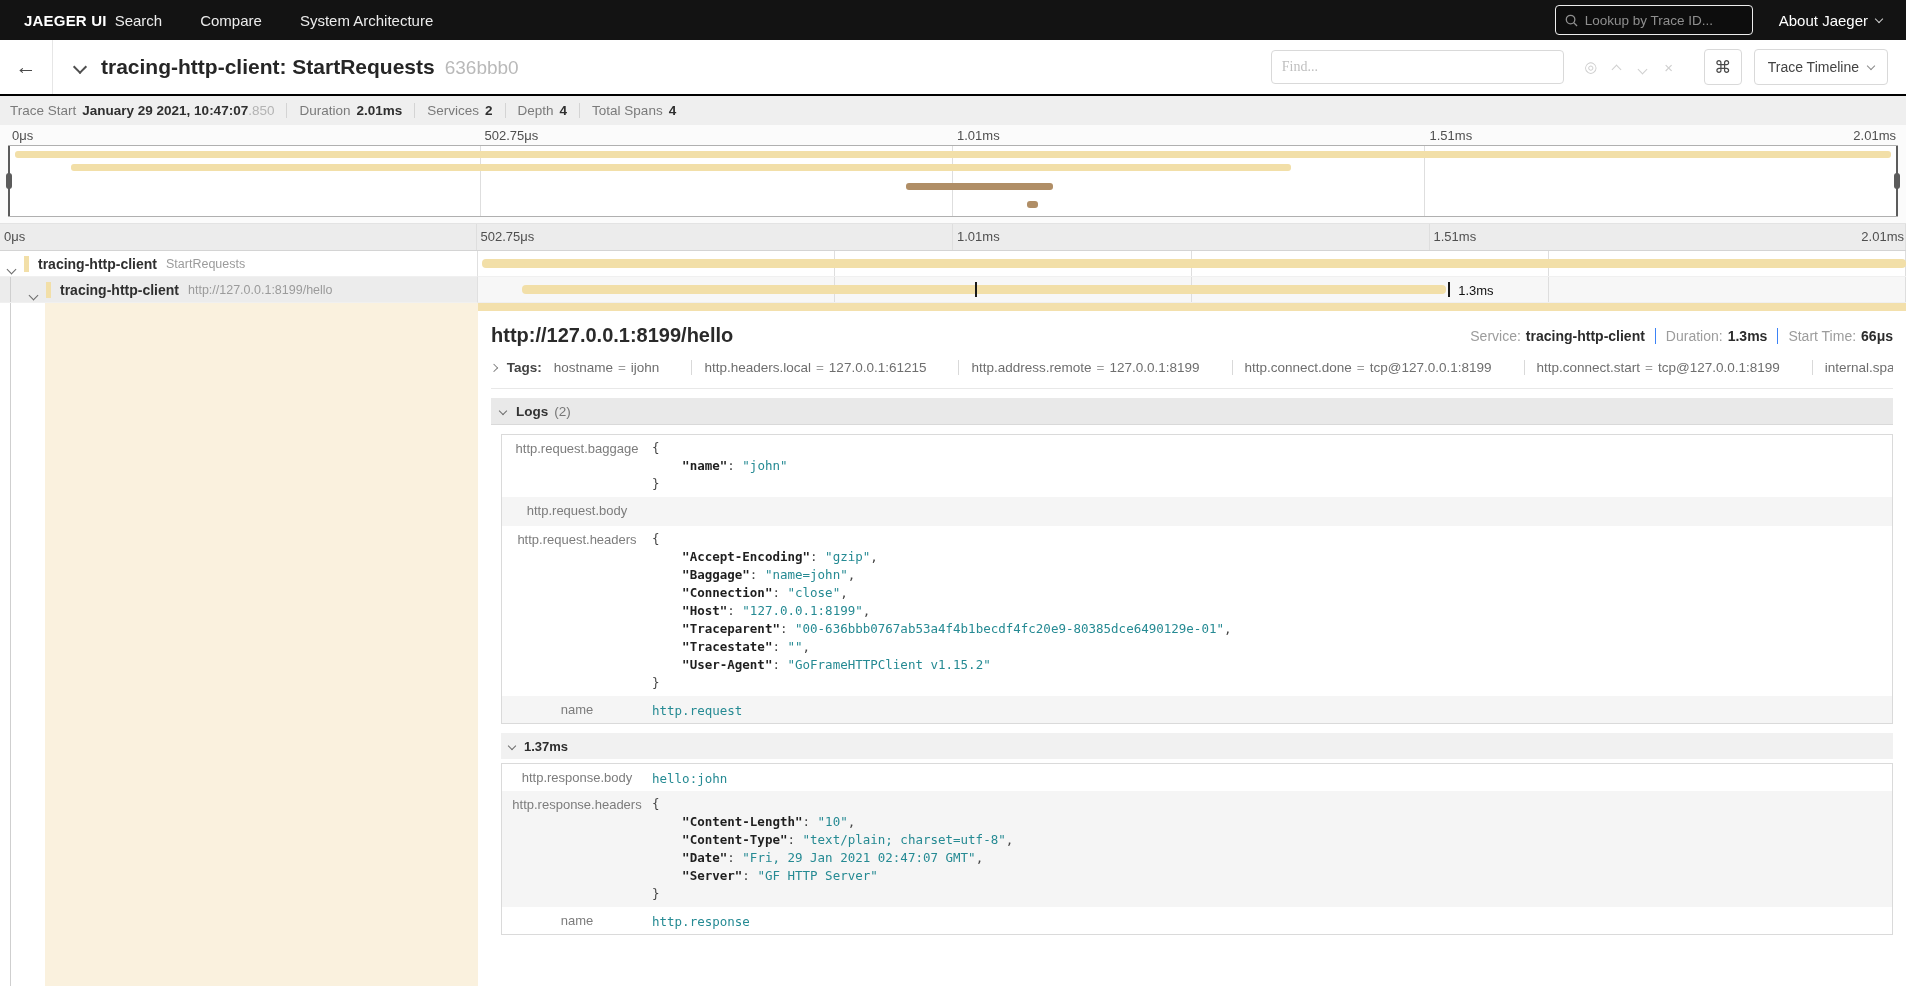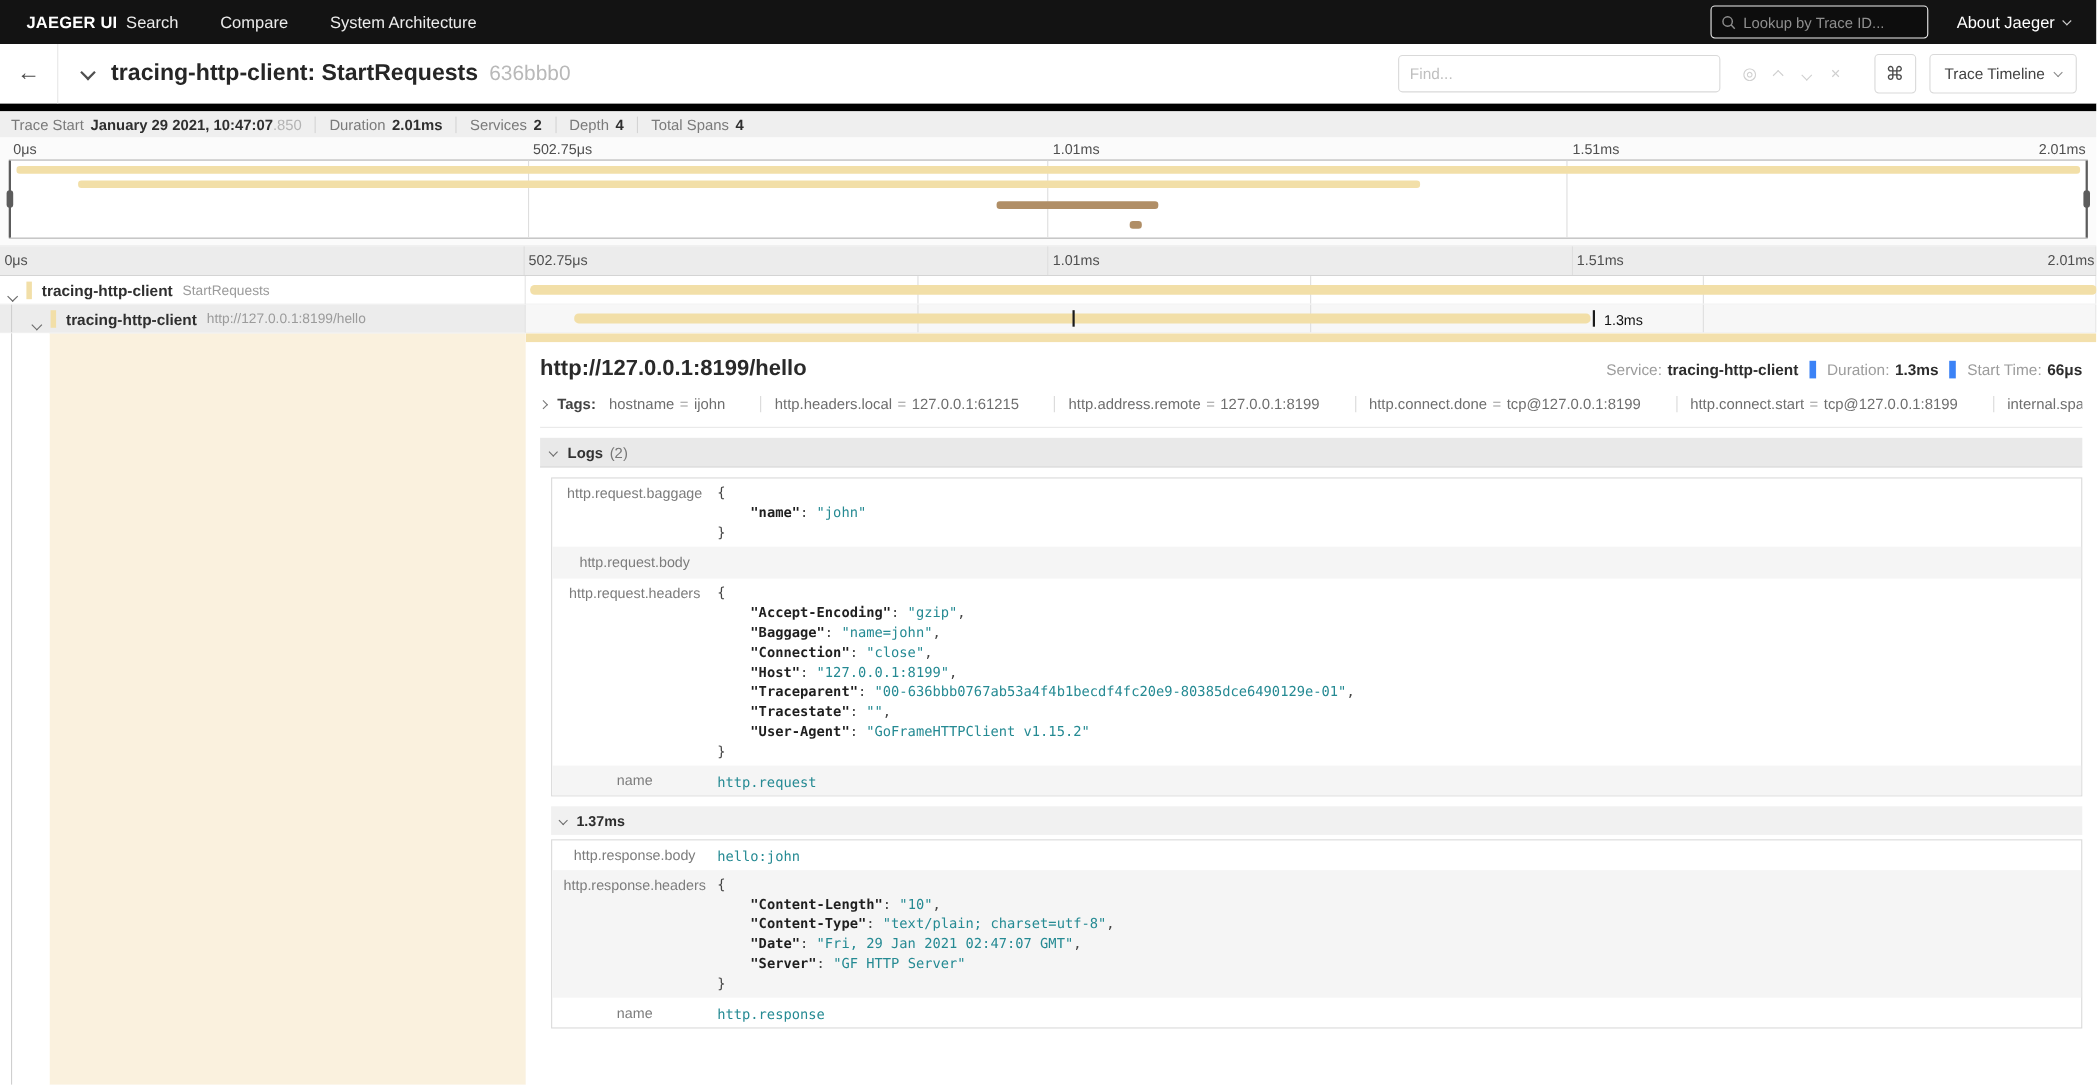--- a/index.html
+++ b/index.html
@@ -31,32 +31,32 @@
   .dblchev.right .chev+ .chev{margin-top:0;margin-left:-3px;}
 
   
   .tracebar{position:relative;height:54px;display:flex;align-items:center;background:#fff;}
   .back-btn{width:53px;height:100%;display:flex;align-items:center;justify-content:center;border-right:1px solid #e6e6e6;font-size:21px;color:#4a4a4a;cursor:pointer;}
   .title-chev{margin-left:22px;color:#4f4f4f;}
   .title-chev .chev{width:10px;height:10px;border-width:0 2.2px 2.2px 0;}
   .trace-title{margin-left:16px;font-size:21px;font-weight:bold;color:#262626;white-space:nowrap;}
   .trace-id{margin-left:10px;font-size:19px;font-weight:normal;color:#b9b9b9;}
   .trace-controls{position:absolute;right:18px;top:0;height:100%;display:flex;align-items:center;}
-  .find-input{width:293px;height:34px;border:1px solid #d9d9d9;border-radius:4px;padding:16px 10px;font-size:14px;color:#555;outline:none;font-family:Liberation Sans, sans-serif;}
+  .find-input{width:293px;height:34px;border:1px solid #d9d9d9;border-radius:4px;padding:16px 10px;font-size:14px;color:#555;outline:none;font-family:Liberation Serif, serif;}
   .find-input::placeholder{color:#bfbfbf;}
   .find-icons{display:flex;align-items:center;margin-left:14px;color:#cfcfcf;}
   .find-icons .fi{width:26px;text-align:center;font-size:15px;color:#cfcfcf;cursor:pointer;}
   .find-icons .chev{width:7px;height:7px;border-width:0 1.6px 1.6px 0;}
   .fi.up .chev{transform:rotate(-135deg);margin-top:4px;}
   .kbd-btn{margin-left:22px;width:38px;height:36px;border:1px solid #d9d9d9;border-radius:4px;background:#fff;display:flex;align-items:center;justify-content:center;font-size:17px;color:#4a4a4a;cursor:pointer;}
   .view-select{margin-left:12px;height:36px;border:1px solid #d9d9d9;border-radius:4px;background:#fff;display:flex;align-items:center;padding:0 13px;font-size:14px;color:#434343;cursor:pointer;}
   .view-select .chev{margin-left:9px;width:6px;height:6px;border-width:0 1.4px 1.4px 0;color:#8a8a8a;margin-top:-2px;}
 
   
-  .summary{height:31px;background:#efefef;border-top:7px solid #000000;display:flex;align-items:center;padding-left:10px;font-size:13.5px;}
+  .summary{height:31px;background:#efefef;border-top:2px solid #000000;display:flex;align-items:center;padding-left:10px;font-size:13.5px;}
   .sum-item{display:flex;align-items:center;}
   .sum-item + .sum-item{border-left:1px solid #d4d4d4;margin-left:12px;padding-left:12px;}
   .sum-label{color:#7a7a7a;}
   .sum-value{font-weight:bold;color:#2f2f2f;margin-left:6px;}
   .sum-suffix{color:#b3b3b3;}
 
   
   .minimap{position:relative;height:98px;background:#fbfbfb;}
   .mini-ticks{position:relative;height:20px;margin:0 8px;font-size:13px;color:#4f4f4f;}
   .tick{position:absolute;top:3px;padding-left:4px;white-space:nowrap;}
@@ -97,21 +97,21 @@
   .detail-row{display:flex;height:683px;}
   .detail-gutter{width:45px;position:relative;background:#fff;}
   .detail-leftcol{width:433px;background:#faf1de;}
   .detail-panel{flex:1;position:relative;background:#fff;overflow:hidden;}
   .accent-strip{height:8px;}
   .panel-inner{padding:0 13px;}
   .detail-titlebar{margin-top:13px;display:flex;align-items:center;}
   .detail-title{font-size:20px;font-weight:bold;color:#2a2a2a;}
   .overview{margin-left:auto;display:flex;align-items:center;font-size:14px;white-space:nowrap;}
   .ov-item{display:flex;align-items:center;}
-  .ov-item + .ov-item{border-left:6px solid #3b82f6;margin-left:10px;padding-left:10px;}
+  .ov-item + .ov-item{border-left:1px solid #3b82f6;margin-left:10px;padding-left:10px;}
   .ov-label{color:#9c9c9c;}
   .ov-value{font-weight:bold;color:#2c2c2c;margin-left:5px;}
 
   .accordion-line{margin-top:13px;display:flex;align-items:center;font-size:13.5px;cursor:pointer;}
   .accordion-line .chev{color:#7a7a7a;width:6px;height:6px;border-width:0 1.5px 1.5px 0;margin-right:10px;}
   .acc-label{font-weight:bold;color:#434343;margin-right:12px;}
   .tags-list{display:flex;align-items:center;color:#6e6e6e;overflow:hidden;white-space:nowrap;gap:20px;}
   .tag-item{display:flex;align-items:center;}
   .tag-item + .tag-item{border-left:1px solid #d9d9d9;margin-left:12px;padding-left:12px;}
   .tag-eq{color:#9d9d9d;margin:0 5px;}

